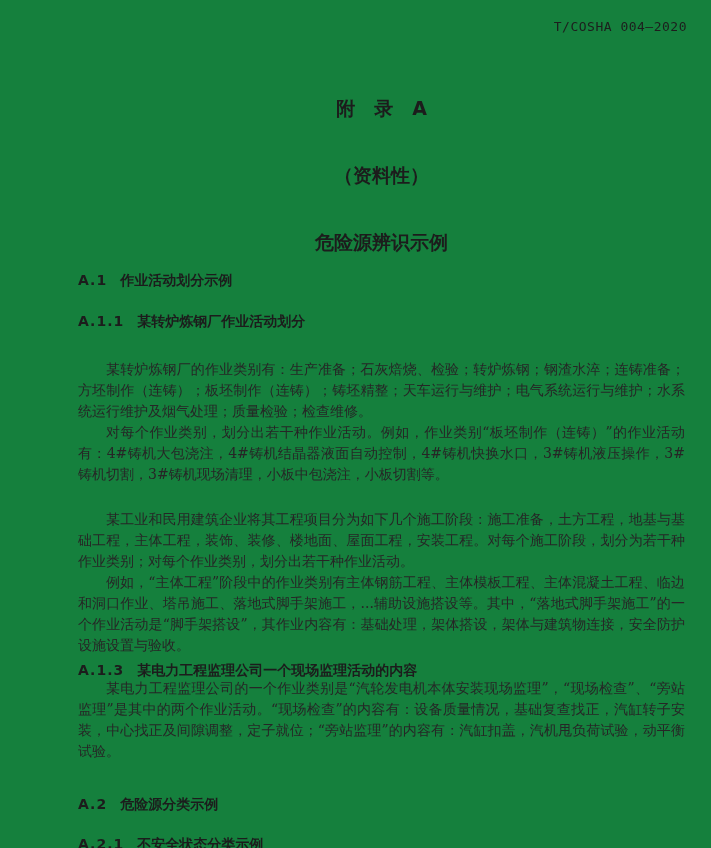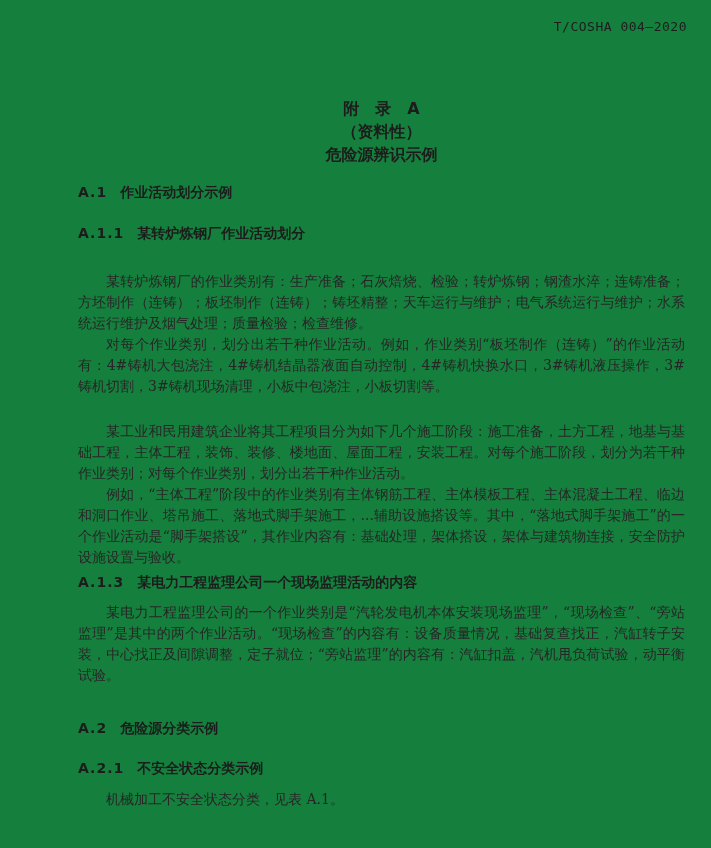--- a/index.html
+++ b/index.html
@@ -24,21 +24,21 @@
     letter-spacing: 0.5px;
     color: #1d1d1d;
   }
   .title-block {
     margin-top: 97px;
     text-align: center;
     font-family: "DejaVu Sans", sans-serif;
     font-weight: bold;
     color: #1c1c1c;
   }
-  .title-block .line { font-size: 16px; line-height: 23px; }
+  .title-block .line { font-size: 19px; line-height: 23px; margin-top: 44px; }
   .sec-h {
     font-family: "DejaVu Sans", sans-serif;
     font-weight: bold;
     font-size: 14px;
     line-height: 16px;
     color: #1c1c1c;
   }
   .sec-h .num { margin-right: 13px; letter-spacing: 1px; }
   .para {
     margin: 0;
@@ -47,21 +47,21 @@
     text-align: justify;
     text-indent: 2em;
     color: #262626;
   }
   #h-a1   { margin-top: 18px; }
   #h-a1-1 { margin-top: 25px; }
   #p-a11-1 { margin-top: 30px; }
   #h-a1-2 { margin-top: 8px; }
   #p-a12-1 { margin-top: 24px; }
   #h-a1-3 { margin-top: 6px; }
-  #p-a13-1 { margin-top: 12px; }
+  #p-a13-1 { }
   #h-a2   { margin-top: 34px; }
   #h-a2-1 { margin-top: 24px; }
   #p-a21-1 { margin-top: 13px; }
 </style>
 </head>
 <body>
 
 <div class="page">
 
   <div class="doc-header">T/COSHA 004—2020</div>

